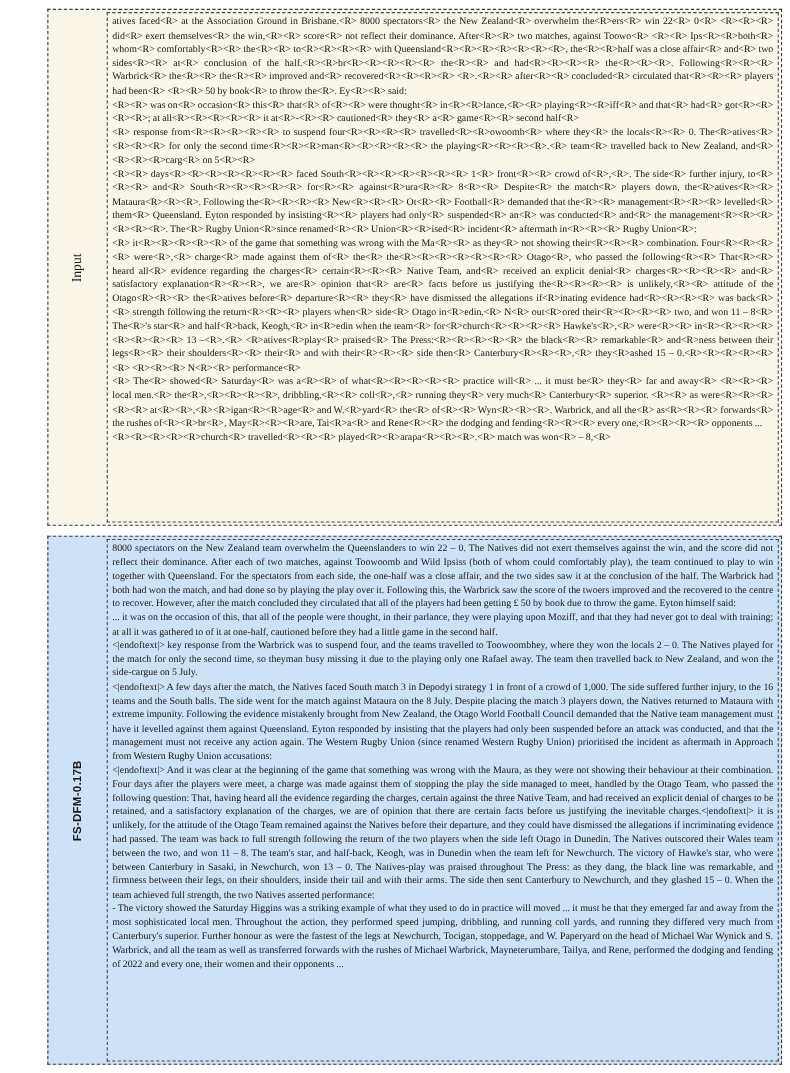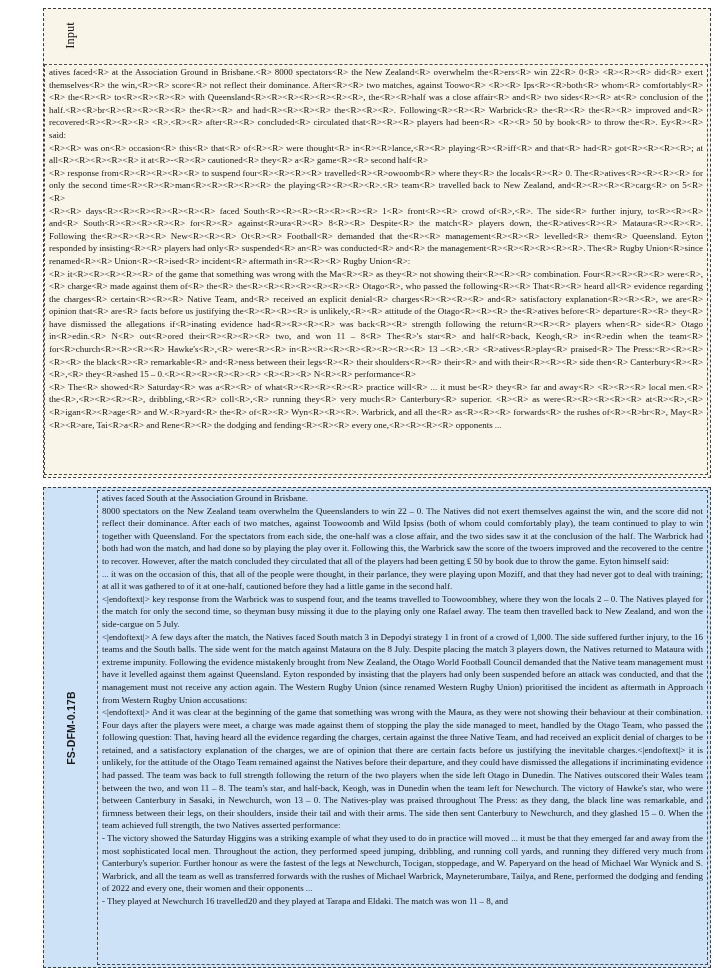--- a/index.html
+++ b/index.html
@@ -72,43 +72,42 @@
     text-align: justify;
     margin: 0;
     word-spacing: -0.2px;
   }
 </style>
 </head>
 <body>
 
 <div class="figure">
 
-  <div class="panel panel-input" style="background: rgb(249, 245, 233); flex-direction: column;">
+  <div class="panel panel-input" style="background: rgb(249, 245, 233);">
     <div class="label-strip">
       <span class="vlabel">Input</span>
     </div>
     <div class="text-box">
         <div class="para">atives faced&lt;R&gt; at the Association Ground in Brisbane.&lt;R&gt; 8000 spectators&lt;R&gt; the New Zealand&lt;R&gt; overwhelm the&lt;R&gt;ers&lt;R&gt; win 22&lt;R&gt; 0&lt;R&gt; &lt;R&gt;&lt;R&gt;&lt;R&gt; did&lt;R&gt; exert themselves&lt;R&gt; the win,&lt;R&gt;&lt;R&gt; score&lt;R&gt; not reflect their dominance. After&lt;R&gt;&lt;R&gt; two matches, against Toowo&lt;R&gt; &lt;R&gt;&lt;R&gt; Ips&lt;R&gt;&lt;R&gt;both&lt;R&gt; whom&lt;R&gt; comfortably&lt;R&gt;&lt;R&gt; the&lt;R&gt;&lt;R&gt; to&lt;R&gt;&lt;R&gt;&lt;R&gt;&lt;R&gt; with Queensland&lt;R&gt;&lt;R&gt;&lt;R&gt;&lt;R&gt;&lt;R&gt;&lt;R&gt;&lt;R&gt;, the&lt;R&gt;&lt;R&gt;half was a close affair&lt;R&gt; and&lt;R&gt; two sides&lt;R&gt;&lt;R&gt; at&lt;R&gt; conclusion of the half.&lt;R&gt;&lt;R&gt;br&lt;R&gt;&lt;R&gt;&lt;R&gt;&lt;R&gt;&lt;R&gt; the&lt;R&gt;&lt;R&gt; and had&lt;R&gt;&lt;R&gt;&lt;R&gt;&lt;R&gt; the&lt;R&gt;&lt;R&gt;&lt;R&gt;. Following&lt;R&gt;&lt;R&gt;&lt;R&gt; Warbrick&lt;R&gt; the&lt;R&gt;&lt;R&gt; the&lt;R&gt;&lt;R&gt; improved and&lt;R&gt; recovered&lt;R&gt;&lt;R&gt;&lt;R&gt;&lt;R&gt; &lt;R&gt;.&lt;R&gt;&lt;R&gt; after&lt;R&gt;&lt;R&gt; concluded&lt;R&gt; circulated that&lt;R&gt;&lt;R&gt;&lt;R&gt; players had been&lt;R&gt; &lt;R&gt;&lt;R&gt; 50 by book&lt;R&gt; to throw the&lt;R&gt;. Ey&lt;R&gt;&lt;R&gt; said:</div>
         <div class="para">&lt;R&gt;&lt;R&gt; was on&lt;R&gt; occasion&lt;R&gt; this&lt;R&gt; that&lt;R&gt; of&lt;R&gt;&lt;R&gt; were thought&lt;R&gt; in&lt;R&gt;&lt;R&gt;lance,&lt;R&gt;&lt;R&gt; playing&lt;R&gt;&lt;R&gt;iff&lt;R&gt; and that&lt;R&gt; had&lt;R&gt; got&lt;R&gt;&lt;R&gt;&lt;R&gt;&lt;R&gt;; at all&lt;R&gt;&lt;R&gt;&lt;R&gt;&lt;R&gt;&lt;R&gt; it at&lt;R&gt;-&lt;R&gt;&lt;R&gt; cautioned&lt;R&gt; they&lt;R&gt; a&lt;R&gt; game&lt;R&gt;&lt;R&gt; second half&lt;R&gt;</div>
         <div class="para">&lt;R&gt; response from&lt;R&gt;&lt;R&gt;&lt;R&gt;&lt;R&gt;&lt;R&gt; to suspend four&lt;R&gt;&lt;R&gt;&lt;R&gt;&lt;R&gt; travelled&lt;R&gt;&lt;R&gt;owoomb&lt;R&gt; where they&lt;R&gt; the locals&lt;R&gt;&lt;R&gt; 0. The&lt;R&gt;atives&lt;R&gt;&lt;R&gt;&lt;R&gt;&lt;R&gt; for only the second time&lt;R&gt;&lt;R&gt;&lt;R&gt;man&lt;R&gt;&lt;R&gt;&lt;R&gt;&lt;R&gt;&lt;R&gt; the playing&lt;R&gt;&lt;R&gt;&lt;R&gt;&lt;R&gt;.&lt;R&gt; team&lt;R&gt; travelled back to New Zealand, and&lt;R&gt;&lt;R&gt;&lt;R&gt;&lt;R&gt;carg&lt;R&gt; on 5&lt;R&gt;&lt;R&gt;</div>
         <div class="para">&lt;R&gt;&lt;R&gt; days&lt;R&gt;&lt;R&gt;&lt;R&gt;&lt;R&gt;&lt;R&gt;&lt;R&gt;&lt;R&gt; faced South&lt;R&gt;&lt;R&gt;&lt;R&gt;&lt;R&gt;&lt;R&gt;&lt;R&gt;&lt;R&gt; 1&lt;R&gt; front&lt;R&gt;&lt;R&gt; crowd of&lt;R&gt;,&lt;R&gt;. The side&lt;R&gt; further injury, to&lt;R&gt;&lt;R&gt;&lt;R&gt; and&lt;R&gt; South&lt;R&gt;&lt;R&gt;&lt;R&gt;&lt;R&gt;&lt;R&gt; for&lt;R&gt;&lt;R&gt; against&lt;R&gt;ura&lt;R&gt;&lt;R&gt; 8&lt;R&gt;&lt;R&gt; Despite&lt;R&gt; the match&lt;R&gt; players down, the&lt;R&gt;atives&lt;R&gt;&lt;R&gt; Mataura&lt;R&gt;&lt;R&gt;&lt;R&gt;. Following the&lt;R&gt;&lt;R&gt;&lt;R&gt;&lt;R&gt; New&lt;R&gt;&lt;R&gt;&lt;R&gt; Ot&lt;R&gt;&lt;R&gt; Football&lt;R&gt; demanded that the&lt;R&gt;&lt;R&gt; management&lt;R&gt;&lt;R&gt;&lt;R&gt; levelled&lt;R&gt; them&lt;R&gt; Queensland. Eyton responded by insisting&lt;R&gt;&lt;R&gt; players had only&lt;R&gt; suspended&lt;R&gt; an&lt;R&gt; was conducted&lt;R&gt; and&lt;R&gt; the management&lt;R&gt;&lt;R&gt;&lt;R&gt;&lt;R&gt;&lt;R&gt;&lt;R&gt;. The&lt;R&gt; Rugby Union&lt;R&gt;since renamed&lt;R&gt;&lt;R&gt; Union&lt;R&gt;&lt;R&gt;ised&lt;R&gt; incident&lt;R&gt; aftermath in&lt;R&gt;&lt;R&gt;&lt;R&gt; Rugby Union&lt;R&gt;:</div>
         <div class="para">&lt;R&gt; it&lt;R&gt;&lt;R&gt;&lt;R&gt;&lt;R&gt;&lt;R&gt; of the game that something was wrong with the Ma&lt;R&gt;&lt;R&gt; as they&lt;R&gt; not showing their&lt;R&gt;&lt;R&gt;&lt;R&gt; combination. Four&lt;R&gt;&lt;R&gt;&lt;R&gt;&lt;R&gt; were&lt;R&gt;,&lt;R&gt; charge&lt;R&gt; made against them of&lt;R&gt; the&lt;R&gt; the&lt;R&gt;&lt;R&gt;&lt;R&gt;&lt;R&gt;&lt;R&gt;&lt;R&gt;&lt;R&gt; Otago&lt;R&gt;, who passed the following&lt;R&gt;&lt;R&gt; That&lt;R&gt;&lt;R&gt; heard all&lt;R&gt; evidence regarding the charges&lt;R&gt; certain&lt;R&gt;&lt;R&gt;&lt;R&gt; Native Team, and&lt;R&gt; received an explicit denial&lt;R&gt; charges&lt;R&gt;&lt;R&gt;&lt;R&gt;&lt;R&gt; and&lt;R&gt; satisfactory explanation&lt;R&gt;&lt;R&gt;&lt;R&gt;, we are&lt;R&gt; opinion that&lt;R&gt; are&lt;R&gt; facts before us justifying the&lt;R&gt;&lt;R&gt;&lt;R&gt;&lt;R&gt; is unlikely,&lt;R&gt;&lt;R&gt; attitude of the Otago&lt;R&gt;&lt;R&gt;&lt;R&gt; the&lt;R&gt;atives before&lt;R&gt; departure&lt;R&gt;&lt;R&gt; they&lt;R&gt; have dismissed the allegations if&lt;R&gt;inating evidence had&lt;R&gt;&lt;R&gt;&lt;R&gt;&lt;R&gt; was back&lt;R&gt;&lt;R&gt; strength following the return&lt;R&gt;&lt;R&gt;&lt;R&gt; players when&lt;R&gt; side&lt;R&gt; Otago in&lt;R&gt;edin.&lt;R&gt; N&lt;R&gt; out&lt;R&gt;ored their&lt;R&gt;&lt;R&gt;&lt;R&gt;&lt;R&gt; two, and won 11 – 8&lt;R&gt; The&lt;R&gt;'s star&lt;R&gt; and half&lt;R&gt;back, Keogh,&lt;R&gt; in&lt;R&gt;edin when the team&lt;R&gt; for&lt;R&gt;church&lt;R&gt;&lt;R&gt;&lt;R&gt;&lt;R&gt; Hawke's&lt;R&gt;,&lt;R&gt; were&lt;R&gt;&lt;R&gt; in&lt;R&gt;&lt;R&gt;&lt;R&gt;&lt;R&gt;&lt;R&gt;&lt;R&gt;&lt;R&gt;&lt;R&gt; 13 –&lt;R&gt;.&lt;R&gt; &lt;R&gt;atives&lt;R&gt;play&lt;R&gt; praised&lt;R&gt; The Press:&lt;R&gt;&lt;R&gt;&lt;R&gt;&lt;R&gt;&lt;R&gt; the black&lt;R&gt;&lt;R&gt; remarkable&lt;R&gt; and&lt;R&gt;ness between their legs&lt;R&gt;&lt;R&gt; their shoulders&lt;R&gt;&lt;R&gt; their&lt;R&gt; and with their&lt;R&gt;&lt;R&gt;&lt;R&gt; side then&lt;R&gt; Canterbury&lt;R&gt;&lt;R&gt;&lt;R&gt;,&lt;R&gt; they&lt;R&gt;ashed 15 – 0.&lt;R&gt;&lt;R&gt;&lt;R&gt;&lt;R&gt;&lt;R&gt;&lt;R&gt; &lt;R&gt;&lt;R&gt;&lt;R&gt; N&lt;R&gt;&lt;R&gt; performance&lt;R&gt;</div>
         <div class="para">&lt;R&gt; The&lt;R&gt; showed&lt;R&gt; Saturday&lt;R&gt; was a&lt;R&gt;&lt;R&gt; of what&lt;R&gt;&lt;R&gt;&lt;R&gt;&lt;R&gt;&lt;R&gt; practice will&lt;R&gt; ... it must be&lt;R&gt; they&lt;R&gt; far and away&lt;R&gt; &lt;R&gt;&lt;R&gt;&lt;R&gt; local men.&lt;R&gt; the&lt;R&gt;,&lt;R&gt;&lt;R&gt;&lt;R&gt;&lt;R&gt;, dribbling,&lt;R&gt;&lt;R&gt; coll&lt;R&gt;,&lt;R&gt; running they&lt;R&gt; very much&lt;R&gt; Canterbury&lt;R&gt; superior. &lt;R&gt;&lt;R&gt; as were&lt;R&gt;&lt;R&gt;&lt;R&gt;&lt;R&gt;&lt;R&gt; at&lt;R&gt;&lt;R&gt;,&lt;R&gt;&lt;R&gt;igan&lt;R&gt;&lt;R&gt;age&lt;R&gt; and W.&lt;R&gt;yard&lt;R&gt; the&lt;R&gt; of&lt;R&gt;&lt;R&gt; Wyn&lt;R&gt;&lt;R&gt;&lt;R&gt;. Warbrick, and all the&lt;R&gt; as&lt;R&gt;&lt;R&gt;&lt;R&gt; forwards&lt;R&gt; the rushes of&lt;R&gt;&lt;R&gt;br&lt;R&gt;, May&lt;R&gt;&lt;R&gt;&lt;R&gt;are, Tai&lt;R&gt;a&lt;R&gt; and Rene&lt;R&gt;&lt;R&gt; the dodging and fending&lt;R&gt;&lt;R&gt;&lt;R&gt; every one,&lt;R&gt;&lt;R&gt;&lt;R&gt;&lt;R&gt; opponents ...</div>
+        <div class="para">&lt;R&gt;&lt;R&gt;&lt;R&gt;&lt;R&gt;&lt;R&gt;church&lt;R&gt; travelled&lt;R&gt;&lt;R&gt;&lt;R&gt; played&lt;R&gt;&lt;R&gt;arapa&lt;R&gt;&lt;R&gt;&lt;R&gt;.&lt;R&gt; match was won&lt;R&gt; – 8,&lt;R&gt;</div>
       </div>
   </div>
 
   <div class="panel panel-output" style="background: rgb(205, 226, 247);">
     <div class="label-strip">
       <span class="vlabel">FS-DFM-0.17B</span>
     </div>
     <div class="text-box">
-        <div class="para">atives faced South at the Association Ground in Brisbane.</div>
         <div class="para">8000 spectators on the New Zealand team overwhelm the Queenslanders to win 22 – 0. The Natives did not exert themselves against the win, and the score did not reflect their dominance. After each of two matches, against Toowoomb and Wild Ipsiss (both of whom could comfortably play), the team continued to play to win together with Queensland. For the spectators from each side, the one-half was a close affair, and the two sides saw it at the conclusion of the half. The Warbrick had both had won the match, and had done so by playing the play over it. Following this, the Warbrick saw the score of the twoers improved and the recovered to the centre to recover. However, after the match concluded they circulated that all of the players had been getting £ 50 by book due to throw the game. Eyton himself said:</div>
         <div class="para">... it was on the occasion of this, that all of the people were thought, in their parlance, they were playing upon Moziff, and that they had never got to deal with training; at all it was gathered to of it at one-half, cautioned before they had a little game in the second half.</div>
         <div class="para">&lt;|endoftext|&gt; key response from the Warbrick was to suspend four, and the teams travelled to Toowoombhey, where they won the locals 2 – 0. The Natives played for the match for only the second time, so theyman busy missing it due to the playing only one Rafael away. The team then travelled back to New Zealand, and won the side-cargue on 5 July.</div>
         <div class="para">&lt;|endoftext|&gt; A few days after the match, the Natives faced South match 3 in Depodyi strategy 1 in front of a crowd of 1,000. The side suffered further injury, to the 16 teams and the South balls. The side went for the match against Mataura on the 8 July. Despite placing the match 3 players down, the Natives returned to Mataura with extreme impunity. Following the evidence mistakenly brought from New Zealand, the Otago World Football Council demanded that the Native team management must have it levelled against them against Queensland. Eyton responded by insisting that the players had only been suspended before an attack was conducted, and that the management must not receive any action again. The Western Rugby Union (since renamed Western Rugby Union) prioritised the incident as aftermath in Approach from Western Rugby Union accusations:</div>
         <div class="para">&lt;|endoftext|&gt; And it was clear at the beginning of the game that something was wrong with the Maura, as they were not showing their behaviour at their combination. Four days after the players were meet, a charge was made against them of stopping the play the side managed to meet, handled by the Otago Team, who passed the following question: That, having heard all the evidence regarding the charges, certain against the three Native Team, and had received an explicit denial of charges to be retained, and a satisfactory explanation of the charges, we are of opinion that there are certain facts before us justifying the inevitable charges.&lt;|endoftext|&gt; it is unlikely, for the attitude of the Otago Team remained against the Natives before their departure, and they could have dismissed the allegations if incriminating evidence had passed. The team was back to full strength following the return of the two players when the side left Otago in Dunedin. The Natives outscored their Wales team between the two, and won 11 – 8. The team's star, and half-back, Keogh, was in Dunedin when the team left for Newchurch. The victory of Hawke's star, who were between Canterbury in Sasaki, in Newchurch, won 13 – 0. The Natives-play was praised throughout The Press: as they dang, the black line was remarkable, and firmness between their legs, on their shoulders, inside their tail and with their arms. The side then sent Canterbury to Newchurch, and they glashed 15 – 0. When the team achieved full strength, the two Natives asserted performance:</div>
         <div class="para">- The victory showed the Saturday Higgins was a striking example of what they used to do in practice will moved ... it must be that they emerged far and away from the most sophisticated local men. Throughout the action, they performed speed jumping, dribbling, and running coll yards, and running they differed very much from Canterbury's superior. Further honour as were the fastest of the legs at Newchurch, Tocigan, stoppedage, and W. Paperyard on the head of Michael War Wynick and S. Warbrick, and all the team as well as transferred forwards with the rushes of Michael Warbrick, Mayneterumbare, Tailya, and Rene, performed the dodging and fending of 2022 and every one, their women and their opponents ...</div>
-        <div class="para">- They played at Newchurch 16 travelled20 and they played at Tarapa and Eldaki. The match was won 11 – 8, and</div>
       </div>
   </div>
 
 </div>
 
 </body></html>

